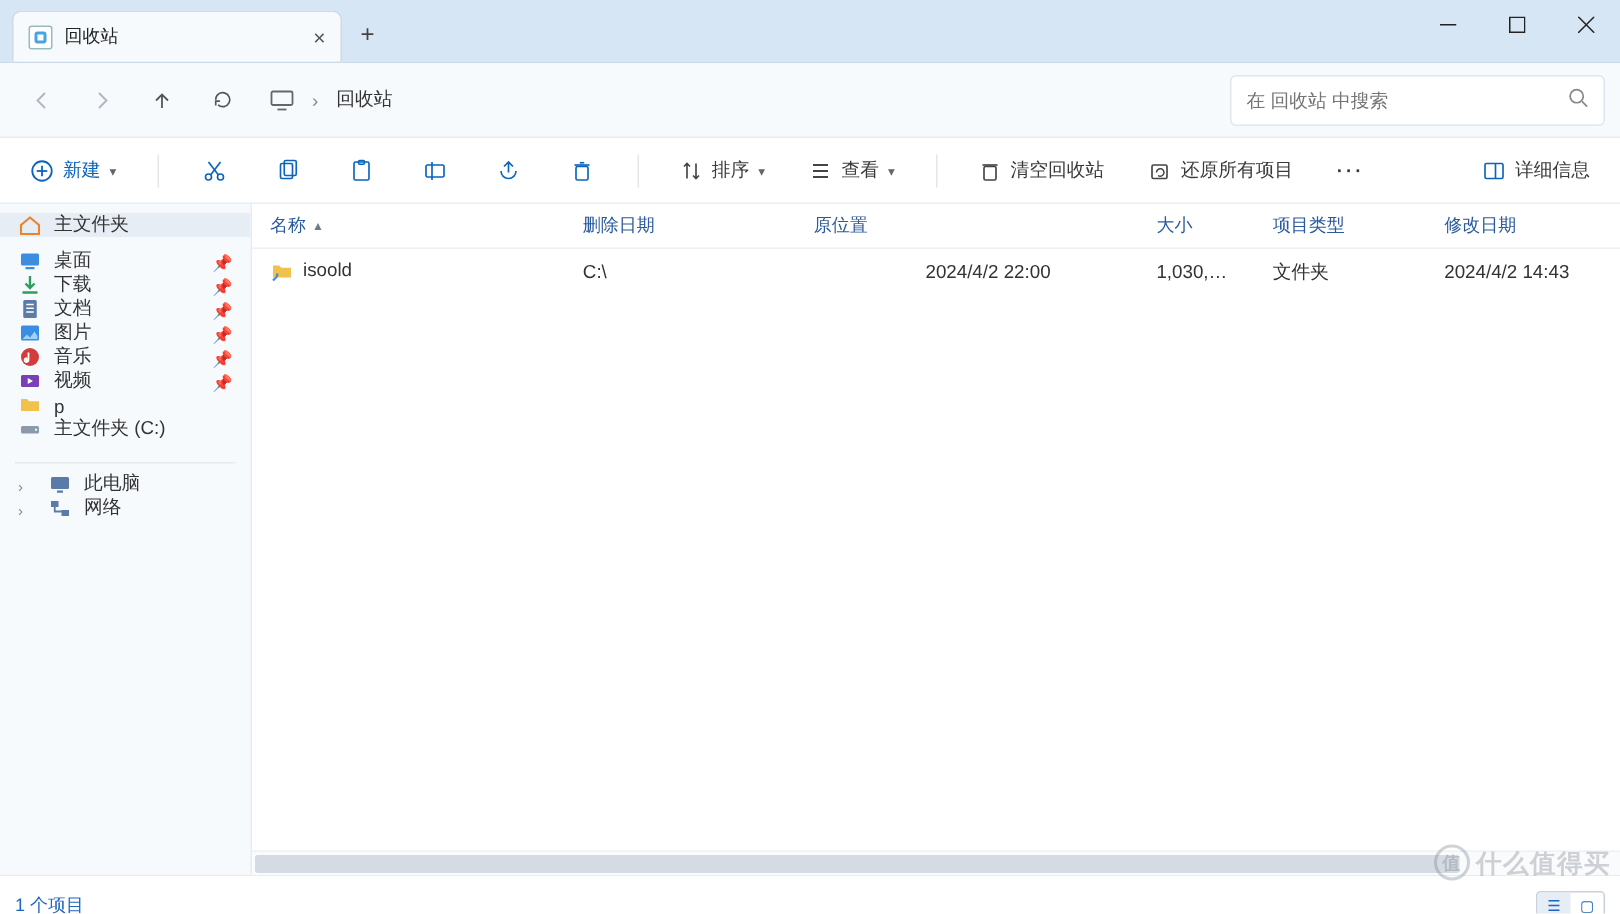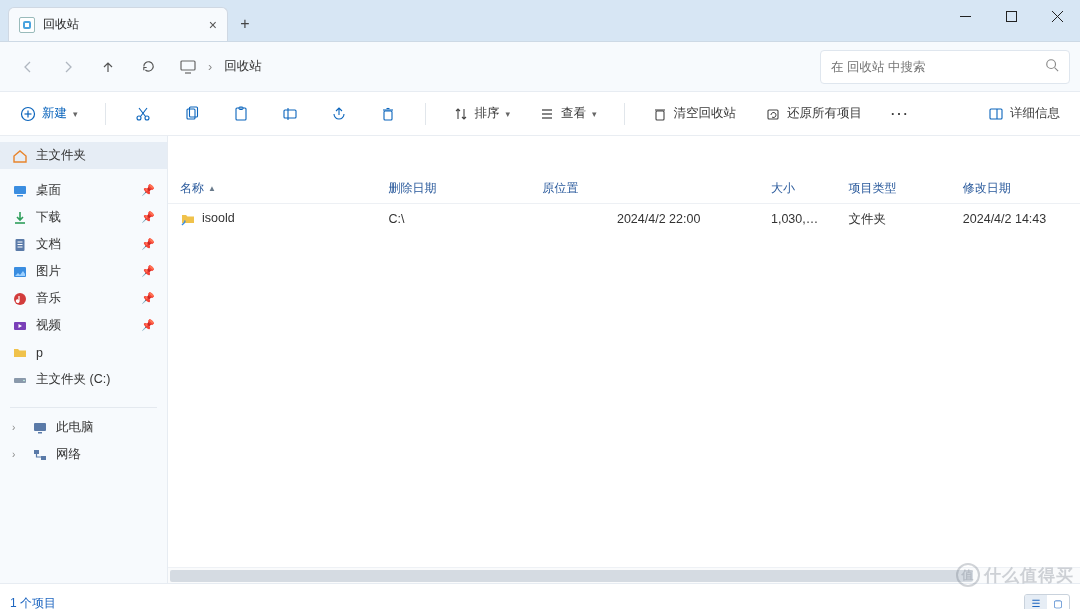--- a/index.html
+++ b/index.html
@@ -38,28 +38,28 @@
   .tbtn svg{width:16px;height:16px;}
   .spacer{flex:1;}
   
   
   .mainrow { display:flex; height: calc(100% - 42px - 50px - 44px - 26px);}
   
   
   .sidebar { width:168px; background:#f7fafd; border-right:1px solid #e7ecf2; padding:6px 0; overflow-y:auto; display:flex; flex-direction:column;}
   .sbgroup{padding-bottom:8px;}
   .sbdiv{height:1px;background:#e4e9ef;margin:6px 10px;}
-  .sitem { height:27px; display:flex; align-items:center; gap:8px; padding:0 12px; cursor:pointer; color:#333; font-size:12.5px;}
+  .sitem { height:16px; display:flex; align-items:flex-end; gap:8px; padding:0 12px; cursor:pointer; color:#333; font-size:12.5px;}
   .sitem.active{ background:#e6edf5; font-weight:500;}
   .sitem .sicon2{width:16px;height:16px;display:flex;align-items:center;justify-content:center;}
   .sitem .pin{margin-left:auto;color:#9aa5b1;font-size:11px;}
   .sitem .exp{width:12px;color:#888;font-size:10px;}
   
   
-  .content { flex:1; background:#fff; display:flex; flex-direction:column; overflow:hidden;margin-top:38px;}
+  .content { flex:1; background:#fff; display:flex; flex-direction:column; overflow:hidden;}
   .cols { height:30px; display:flex; align-items:center; border-bottom:1px solid #edf0f4; font-size:12px; color:#2a5a9c;}
   .col { padding:0 12px; display:flex; align-items:center; gap:4px; border-right:1px solid transparent; height:100%;}
   .col .sortarr{font-size:8px;color:#6a7b8c;}
   .rows{flex:1; overflow:auto; position:relative;}
   .row{ height:30px; display:flex; align-items:center; font-size:12.5px; color:#333;}
   .cell{ padding:0 12px; overflow:hidden; text-overflow:ellipsis; white-space:nowrap;}
   .row .ficon{width:16px;height:16px;display:inline-block;vertical-align:middle;margin-right:6px;}
   .hscroll{height:16px;border-top:1px solid #eef1f5;background:#fafbfc;position:relative;}
   .hscroll .thumb{position:absolute;left:2px;top:2px;height:12px;width:88%;background:#d5dbe2;border-radius:2px;}
   

